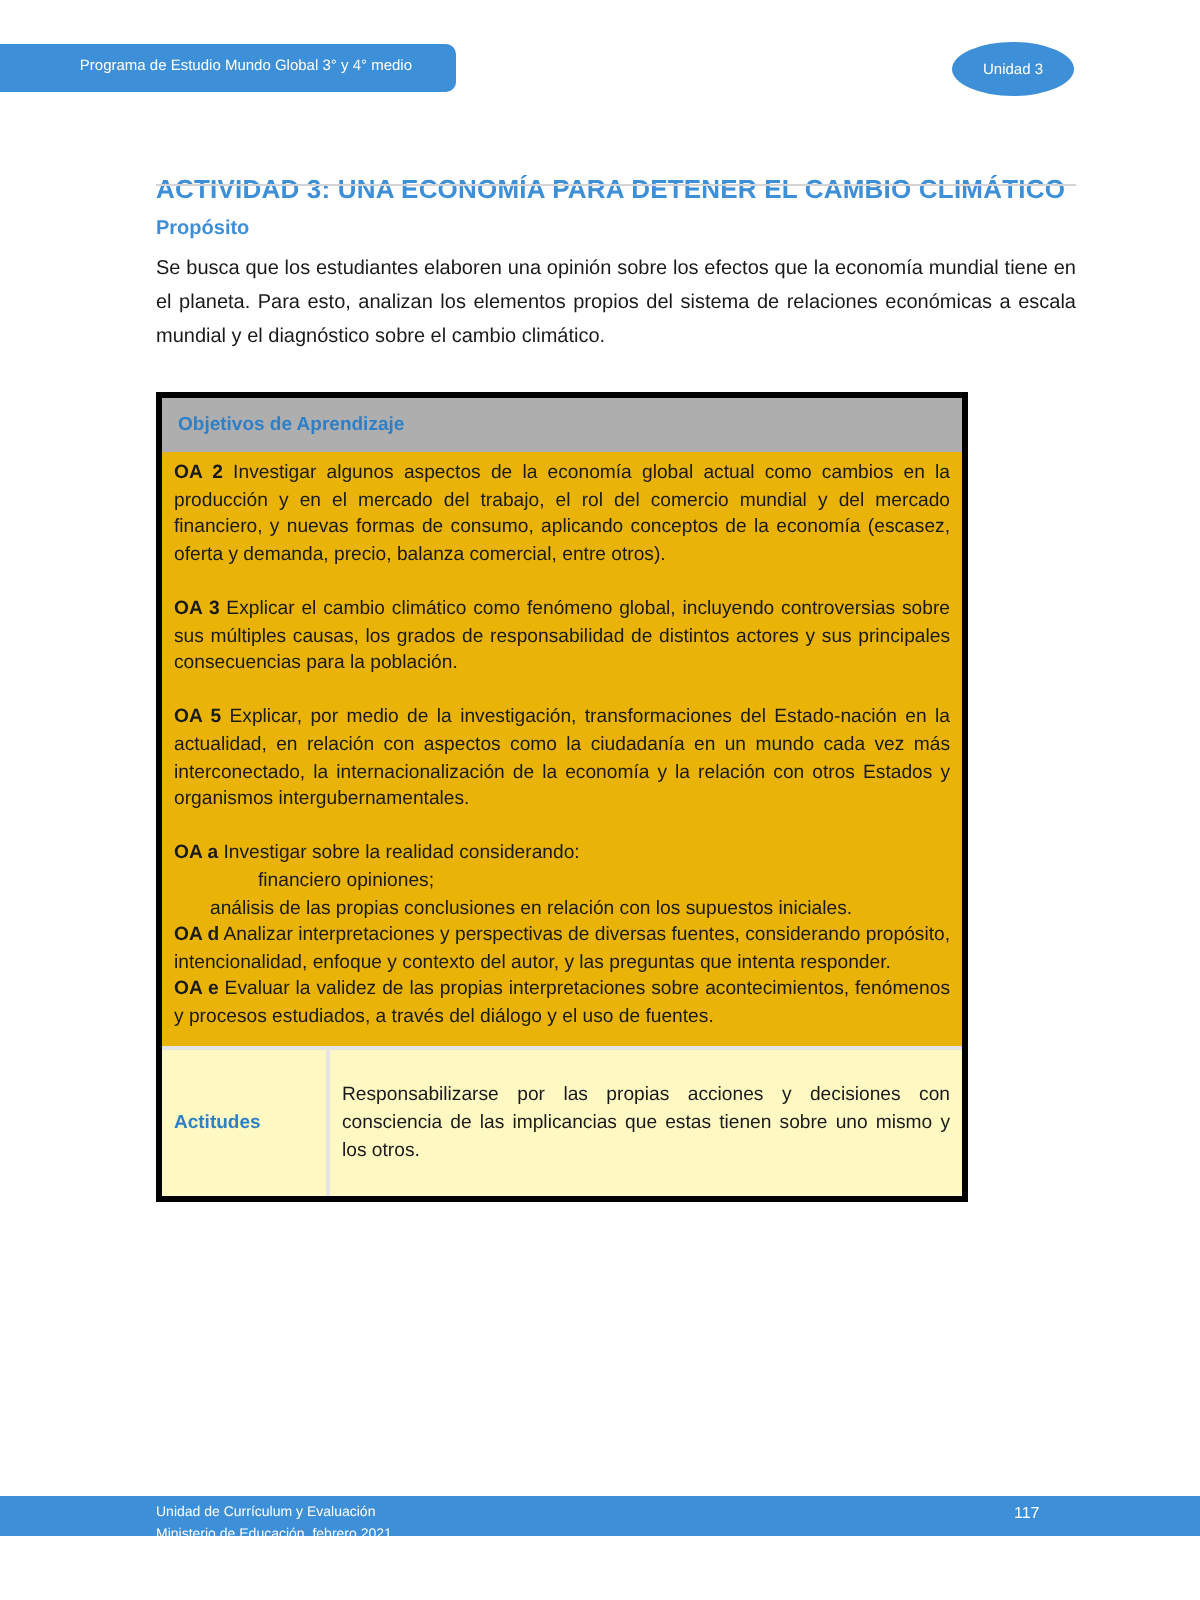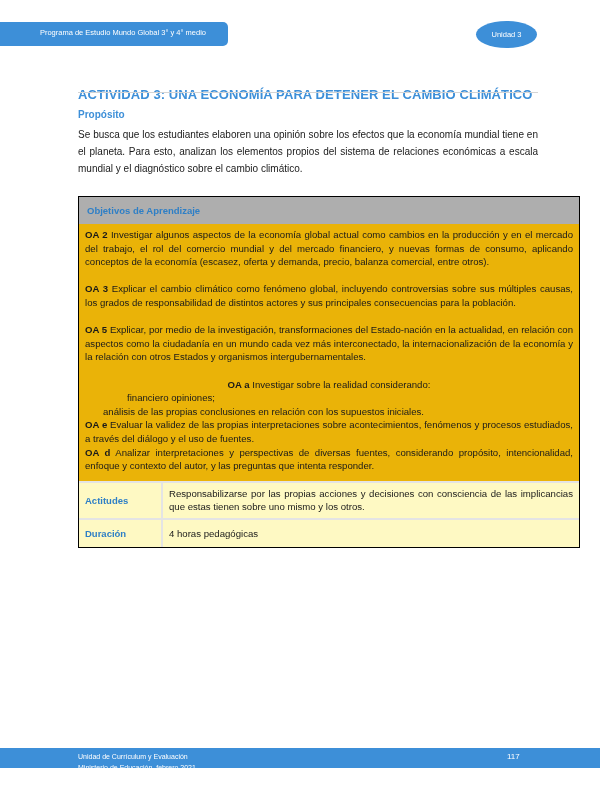--- a/index.html
+++ b/index.html
@@ -9,34 +9,34 @@
              border-radius:0 5px 5px 0; }
   .hdr-bar span { position:absolute; right:22px; top:6px; font-size:7.5px; color:#ffffff; }
   .unit-pill { position:absolute; left:476px; top:21px; width:61px; height:27px; background:#3d8fd8;
                border-radius:50%; color:#ffffff; font-size:7.5px; text-align:center; line-height:27px; }
   .title { position:absolute; left:78px; top:87px; font-size:13px; font-weight:bold; color:#3d8fd8;
            letter-spacing:0.1px; }
   .title-rule { position:absolute; left:78px; top:92px; width:460px; height:1px; background:#d4d4d4; }
   .prop-h { position:absolute; left:78px; top:109px; font-size:10px; font-weight:bold; color:#3d8fd8; }
   .prop-p { position:absolute; left:78px; top:126px; width:460px; font-size:10px; line-height:17px;
             text-align:justify; }
-  .tbl { position:absolute; left:78px; top:196px; width:502px; border:1px solid #000000; box-sizing:border-box; }
+  .tbl { position:absolute; left:78px; top:196px; width:406px; border:3px solid #000000; box-sizing:border-box; }
   .tbl-head { background:#aeaeae; height:27px; padding-left:8px; font-size:9.5px; font-weight:bold;
               color:#2e7fc6; line-height:27px; }
   .tbl-body { background:#eab308; padding:4px 6px 8px 6px; font-size:9.6px; line-height:13.6px;
               text-align:justify; }
   .tbl-body p { margin:0; }
   .tbl-body .gap { height:13.6px; }
   .tbl-body b { font-weight:bold; }
   .ind1 { padding-left:18px; }
   .ind2 { padding-left:42px; }
   .row { display:flex; background:#fef9c3; border-top:2px solid #e4e4e4; }
   .row .lbl { width:70px; padding:5px 6px; font-size:9.5px; font-weight:bold; color:#2e7fc6;
               border-right:2px solid #e4e4e4; display:flex; align-items:center; }
-  .row .val { flex:1; padding:4px 6px; font-size:9.6px; line-height:13.6px; text-align:justify; }
+  .row .val { flex:1; padding:16px 6px; font-size:9.6px; line-height:13.6px; text-align:justify; }
   .ftr { position:absolute; left:0; top:748px; width:600px; height:20px; background:#3d8fd8; }
   .ftr .l1 { position:absolute; left:78px; top:5px; font-size:7px; color:#ffffff; }
   .ftr .l2 { position:absolute; left:78px; top:16px; font-size:7px; color:#ffffff; }
   .ftr .pg { position:absolute; left:507px; top:4px; font-size:8px; color:#ffffff; }
 </style>
 </head>
 <body>
 
 <div class="hdr-bar">
   <span>Programa de Estudio Mundo Global 3° y 4° medio</span>
@@ -51,33 +51,29 @@
 
 <div class="tbl">
   <div class="tbl-head">Objetivos de Aprendizaje</div>
   <div class="tbl-body">
     <p><b>OA 2</b><span> Investigar algunos aspectos de la economía global actual como cambios en la producción y en el mercado del trabajo, el rol del comercio mundial y del mercado financiero, y nuevas formas de consumo, aplicando conceptos de la economía (escasez, oferta y demanda, precio, balanza comercial, entre otros).</span></p>
     <div class="gap"></div>
     <p><b>OA 3</b><span> Explicar el cambio climático como fenómeno global, incluyendo controversias sobre sus múltiples causas, los grados de responsabilidad de distintos actores y sus principales consecuencias para la población.</span></p>
     <div class="gap"></div>
     <p><b>OA 5</b><span> Explicar, por medio de la investigación, transformaciones del Estado-nación en la actualidad, en relación con aspectos como la ciudadanía en un mundo cada vez más interconectado, la internacionalización de la economía y la relación con otros Estados y organismos intergubernamentales.</span></p>
     <div class="gap"></div>
-    <p style="text-align:center"><b>OA a</b><span> Investigar sobre la realidad considerando:</span></p>
+    <p style="text-align:left"><b>OA a</b><span> Investigar sobre la realidad considerando:</span></p>
     <p class="ind2">financiero opiniones;</p>
     <p class="ind1">análisis de las propias conclusiones en relación con los supuestos iniciales.</p>
+    <p><b>OA d</b><span> Analizar interpretaciones y perspectivas de diversas fuentes, considerando propósito, intencionalidad, enfoque y contexto del autor, y las preguntas que intenta responder.</span></p>
     <p><b>OA e</b><span> Evaluar la validez de las propias interpretaciones sobre acontecimientos, fenómenos y procesos estudiados, a través del diálogo y el uso de fuentes.</span></p>
-    <p><b>OA d</b><span> Analizar interpretaciones y perspectivas de diversas fuentes, considerando propósito, intencionalidad, enfoque y contexto del autor, y las preguntas que intenta responder.</span></p>
   </div>
   <div class="row">
     <div class="lbl">Actitudes</div>
     <div class="val">Responsabilizarse por las propias acciones y decisiones con consciencia de las implicancias que estas tienen sobre uno mismo y los otros.</div>
-  </div>
-  <div class="row">
-    <div class="lbl">Duración</div>
-    <div class="val" style="padding-top:7px;padding-bottom:7px;">4 horas pedagógicas</div>
   </div>
 </div>
 
 <div class="ftr">
   <div class="l1">Unidad de Currículum y Evaluación</div>
   <div class="l2">Ministerio de Educación, febrero 2021</div>
   <div class="pg">117</div>
 </div>
 
 </body></html>

